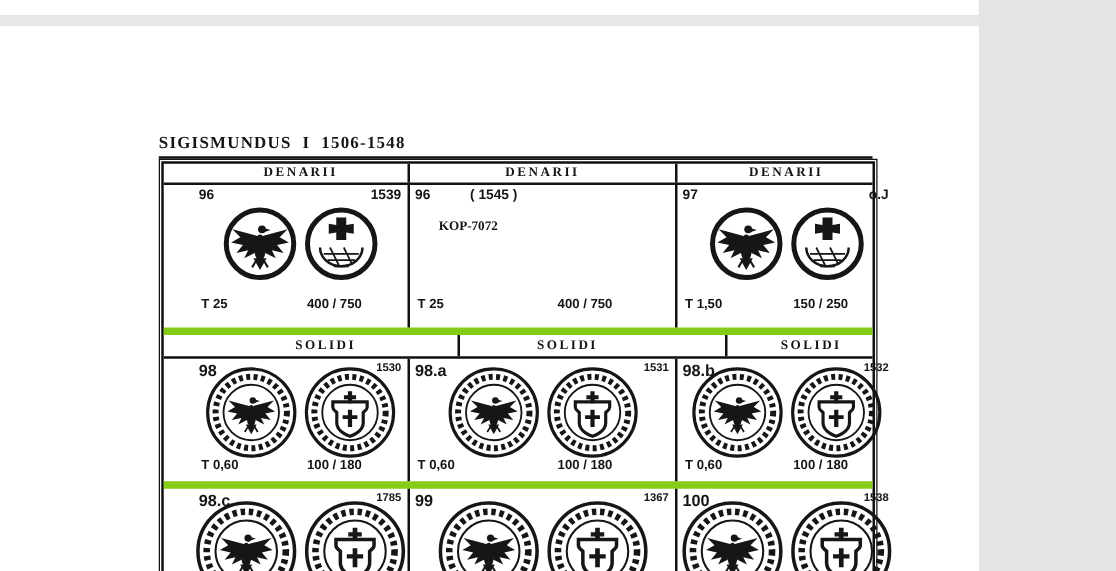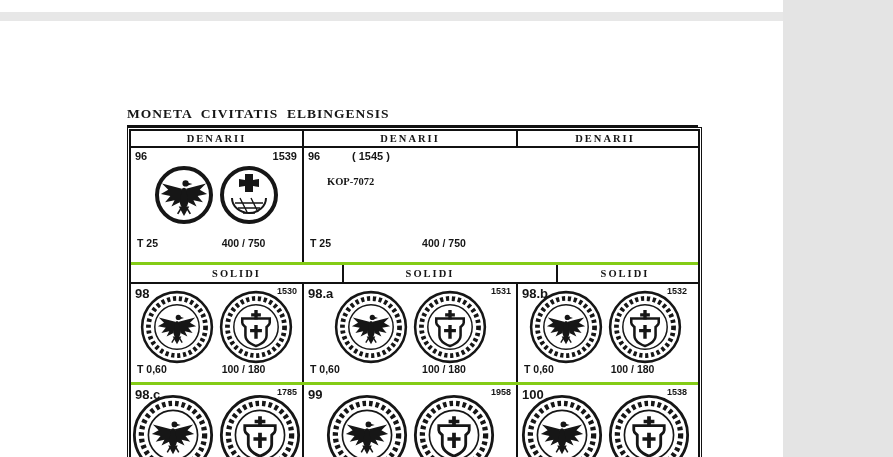--- a/index.html
+++ b/index.html
@@ -9,26 +9,26 @@
   .right-panel{position:absolute;left:783px;top:0;width:110px;height:457px;background:#e4e4e4;}
   .page{position:absolute;left:0;top:21px;width:783px;height:436px;background:#ffffff;}
 
   .title-row{position:absolute;left:127px;top:106px;width:571px;display:flex;
              justify-content:space-between;border-bottom:2px solid #111;padding-bottom:3px;}
   .title-row span{font-weight:bold;font-size:13.5px;letter-spacing:1px;white-space:pre;}
 
   .doc-table{position:absolute;left:127px;top:127px;width:571px;
              border:1px solid #111;padding:1px;}
   .doc-table-inner{border:2px solid #111;}
-  .hdr-row,.body-row{display:grid;grid-template-columns:171px 214px 176px;}
+  .hdr-row,.body-row{display:grid;grid-template-columns:171px 214px 176px;padding-left:24px;}
   .hdr-cell{height:15px;line-height:15px;text-align:center;font-weight:bold;font-size:10.5px;
             letter-spacing:2px;border-left:2px solid #111;}
   .hdr-cell:first-child{border-left:none;}
   .hdr-row{border-bottom:2px solid #111;}
-  .body-row{border-bottom:3px solid #84cc16;}
+  .body-row{border-bottom:6px solid #84cc16;}
   .body-row.last{border-bottom:none;}
   .row-1 .cell{height:114px;}
   .row-2 .cell{height:98px;}
   .row-3 .cell{height:110px;}
   .sec-2 .hdr-cell{height:17px;line-height:17px;margin-left:40px;}
 
   .cell{position:relative;border-left:2px solid #111;overflow:hidden;
         font-family:"Liberation Sans",sans-serif;}
   .cell:first-child{border-left:none;}
   .cat-id{position:absolute;top:2px;left:4px;font-weight:bold;font-size:11px;}
@@ -92,21 +92,21 @@
     </g>
   </defs>
 </svg>
 
 <div id="stage">
   <div class="top-bar"></div>
   <div class="right-panel"></div>
   <div class="page"></div>
 
   <div class="title-row">
-    <span>MONETA  CIVITATIS  ELBINGENSIS</span>
+    <span>SIGISMUNDUS  I  1506-1548</span>
   </div>
 
   <div class="doc-table">
     <div class="doc-table-inner">
 
       <div class="hdr-row sec-1">
         <div class="hdr-cell">DENARII</div>
         <div class="hdr-cell">DENARII</div>
         <div class="hdr-cell">DENARII</div>
       </div>
@@ -132,20 +132,36 @@
         <div class="cell">
           <span class="cat-id">96</span>
           <span class="cat-date-inline">( 1545 )</span>
           <span class="cat-ref">KOP-7072</span>
           <div class="cell-bottom">
             <span class="t-val">T 25</span>
             <span class="price">400 / 750</span>
           </div>
         </div>
 
+        <div class="cell">
+          <span class="cat-id">97</span>
+          <span class="cat-date">o.J</span>
+          <div class="coins">
+            <svg class="coin" width="60" height="60" viewBox="-30 -30 60 60">
+                <use href="#denar-eagle"></use>
+              </svg>
+            <svg class="coin" width="60" height="60" viewBox="-30 -30 60 60">
+                <use href="#denar-cross"></use>
+              </svg>
+          </div>
+          <div class="cell-bottom">
+            <span class="t-val">T 1,50</span>
+            <span class="price">150 / 250</span>
+          </div>
+        </div>
       </div>
 
       <div class="hdr-row sec-2">
         <div class="hdr-cell">SOLIDI</div>
         <div class="hdr-cell">SOLIDI</div>
         <div class="hdr-cell">SOLIDI</div>
       </div>
       <div class="body-row row-2">
 
         <div class="cell">
@@ -210,21 +226,21 @@
                 <use href="#solidus-eagle"></use>
               </svg>
             <svg class="coin" width="82" height="82" viewBox="-35 -35 70 70">
                 <use href="#solidus-shield"></use>
               </svg>
           </div>
         </div>
 
         <div class="cell">
           <span class="cat-id">99</span>
-          <span class="cat-date">1958</span>
+          <span class="cat-date">1367</span>
           <div class="coins">
             <svg class="coin" width="82" height="82" viewBox="-35 -35 70 70">
                 <use href="#solidus-eagle"></use>
               </svg>
             <svg class="coin" width="82" height="82" viewBox="-35 -35 70 70">
                 <use href="#solidus-shield"></use>
               </svg>
           </div>
         </div>
 

